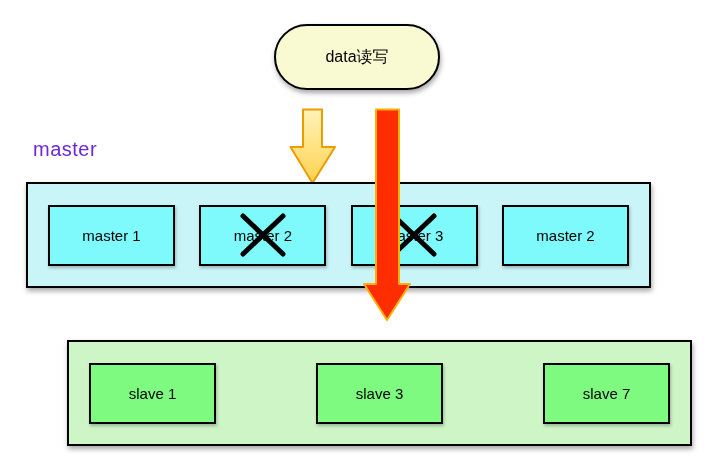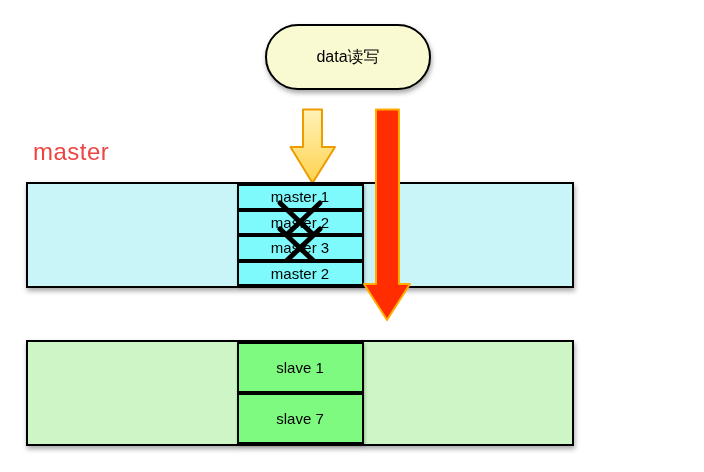--- a/index.html
+++ b/index.html
@@ -13,21 +13,21 @@
     position: relative;
     width: 704px;
     height: 472px;
     background: #ffffff;
     overflow: hidden;
   }
 
   
   .source-pill {
     position: absolute;
-    left: 265px;
+    left: 274px;
     top: 24px;
     width: 166px;
     height: 66px;
     background: #FAFAD2;
     border: 2.5px solid #000000;
     border-radius: 34px;
     box-shadow: 1px 3px 5px rgba(0,0,0,0.35);
     display: flex;
     align-items: center;
     justify-content: center;
@@ -37,44 +37,43 @@
 
   
   .arrow { position: absolute; }
   .arrow.yellow { left: 289px; top: 108px; }
   .arrow.red    { left: 362px; top: 108px; z-index: 5; }
 
   
   .group-label {
     position: absolute;
     left: 33px;
-    font-size: 24px;
+    font-size: 20px;
     letter-spacing: 0.5px;
-    color: #ef4444;
+    color: #6d28d9;
   }
   .group-label.master { top: 138px; }
   .group-label.slave  { top: 293px; }
 
   
   .container {
     position: absolute;
     left: 26px;
-    width: 548px;
+    width: 625px;
     height: 106px;
     border: 2.5px solid #000000;
     box-sizing: border-box;
     box-shadow: 1px 3px 5px rgba(0,0,0,0.35);
     display: flex;
     align-items: center;
     justify-content: space-between;
     padding: 0 20px;
-    flex-direction: column;
   }
   .container.master { top: 182px; background: #C9F5F8; }
-  .container.slave  { top: 340px; background: #CDF5C6; }
+  .container.slave  { top: 340px; background: #CDF5C6; margin-left: 41px; }
 
   
   .node {
     position: relative;
     width: 127px;
     height: 61px;
     border: 2px solid #000000;
     box-sizing: border-box;
     box-shadow: 1px 2px 3px rgba(0,0,0,0.25);
     display: flex;
@@ -141,17 +140,20 @@
       <span>master 2</span>
 
     </div>
   </div>
 
   <div class="container slave">
     <div class="node slave-node">
       <span>slave 1</span>
     </div>
     <div class="node slave-node">
+      <span>slave 3</span>
+    </div>
+    <div class="node slave-node">
       <span>slave 7</span>
     </div>
   </div>
 
 </div>
 
 </body></html>

